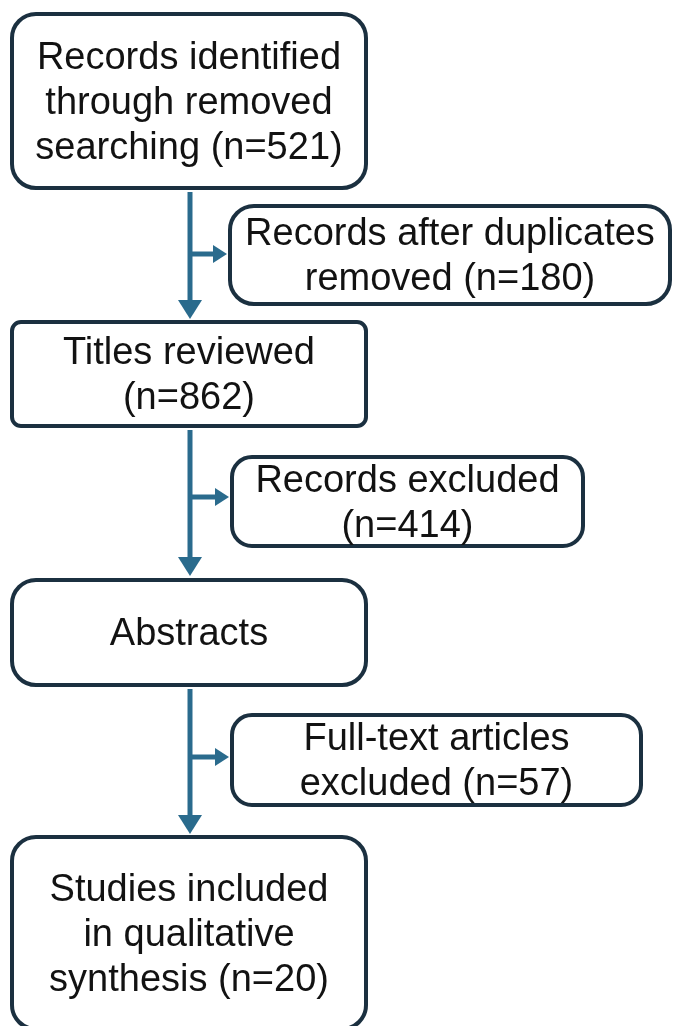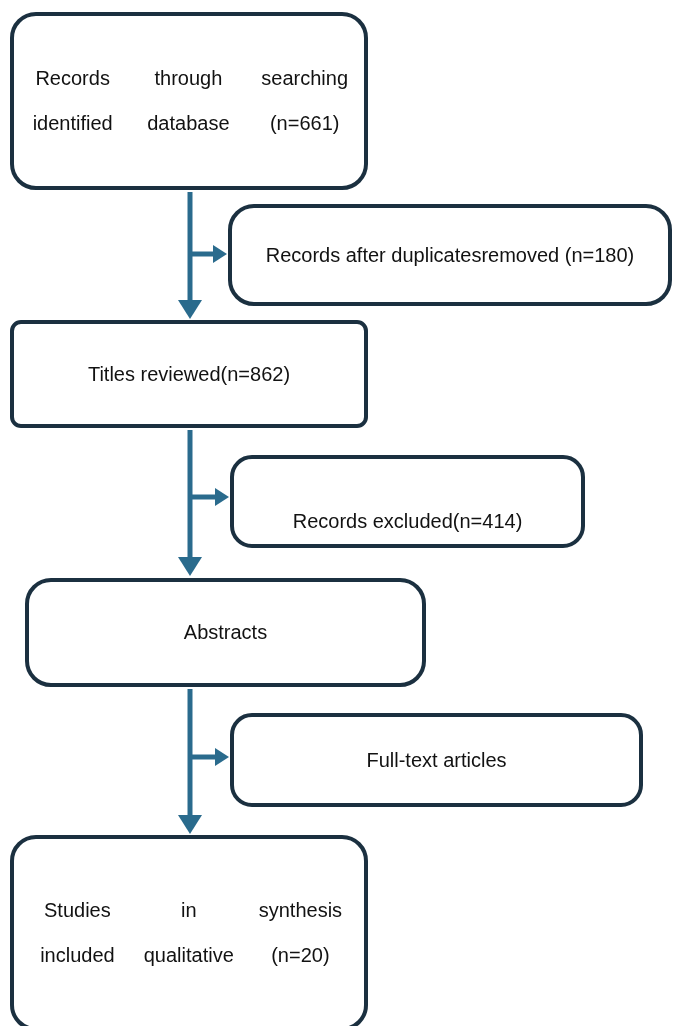--- a/index.html
+++ b/index.html
@@ -19,36 +19,36 @@
     position: absolute;
     left: 0; top: 0;
     width: 678px; height: 1026px;
   }
   .box {
     position: absolute;
     background: #ffffff;
     border: 4px solid #1b3040;
     border-radius: 26px;
     display: flex;
-    flex-direction: row;
+    flex-direction: column;
     align-items: center;
     justify-content: center;
     text-align: center;
-    font-size: 20px;
+    font-size: 38px;
     line-height: 45px;
     color: #121212;
     z-index: 2;
   }
   .box.small { border-radius: 22px; }
   
   .b-identified { left: 10px;  top: 12px;  width: 358px; height: 178px; }
   .b-duplicates { left: 228px; top: 204px; width: 444px; height: 102px; }
   .b-titles     { left: 10px;  top: 320px; width: 358px; height: 108px; border-radius: 11px; }
-  .b-excluded   { left: 230px; top: 455px; width: 355px; height: 93px; align-items: flex-end;  }
-  .b-abstracts  { left: 25px;  top: 578px; width: 401px; height: 109px; }
+  .b-excluded   { left: 230px; top: 455px; width: 355px; height: 93px;  }
+  .b-abstracts  { left: 10px;  top: 578px; width: 358px; height: 109px; }
   .b-fulltext   { left: 230px; top: 713px; width: 413px; height: 94px;  }
   .b-included   { left: 10px;  top: 835px; width: 358px; height: 196px; }
   .arrow-stroke { stroke: #2a6b8d; stroke-width: 5; fill: none; }
   .arrow-head   { fill: #2a6b8d; stroke: none; }
 </style>
 </head>
 <body>
 
 <div class="canvas">
 
@@ -68,22 +68,22 @@
 
     <path class="arrow-stroke" d="M190 689 V817"></path>
     <polygon class="arrow-head" points="178,815 202,815 190,834"></polygon>
 
     <path class="arrow-stroke" d="M190 757 H216"></path>
     <polygon class="arrow-head" points="215,748 215,766 229,757"></polygon>
   </svg>
 
   <div class="box b-identified">
     <div>Records identified</div>
-    <div>through database</div>
-    <div>searching (n=661)</div>
+    <div>through removed</div>
+    <div>searching (n=521)</div>
   </div>
 
   <div class="box b-duplicates">
     <div>Records after duplicates</div>
     <div>removed (n=180)</div>
   </div>
 
   <div class="box b-titles">
     <div>Titles reviewed</div>
     <div>(n=862)</div>
@@ -93,20 +93,21 @@
     <div>Records excluded</div>
     <div>(n=414)</div>
   </div>
 
   <div class="box b-abstracts">
     <div>Abstracts</div>
   </div>
 
   <div class="box b-fulltext small">
     <div>Full-text articles</div>
+    <div>excluded (n=57)</div>
   </div>
 
   <div class="box b-included">
     <div>Studies included</div>
     <div>in qualitative</div>
     <div>synthesis (n=20)</div>
   </div>
 
 </div>
 

